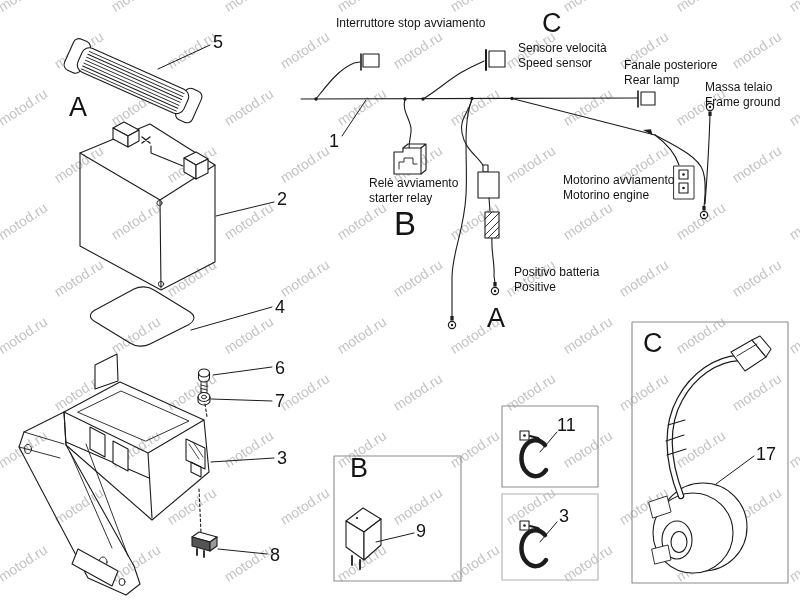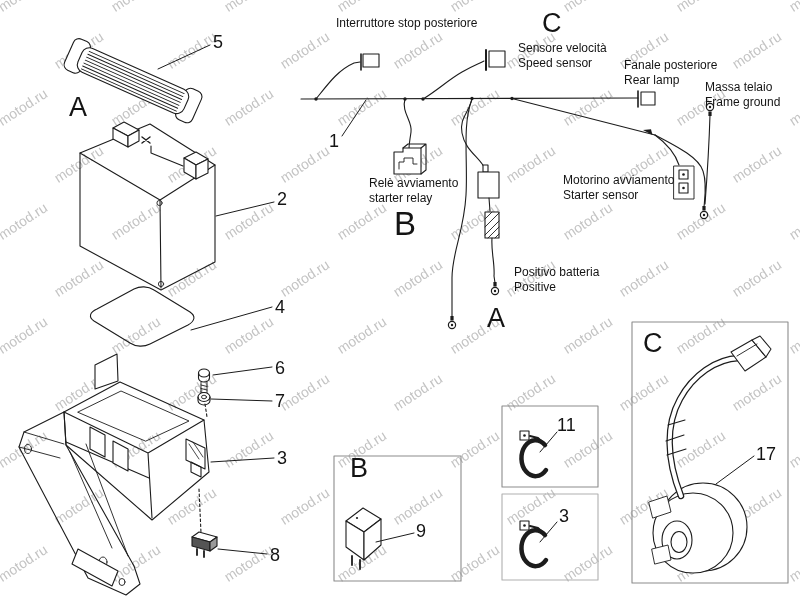--- a/index.html
+++ b/index.html
@@ -315,21 +315,21 @@
         <path d="M716,484 L754,456"></path>
         <path d="M540,452 L557,432"></path>
         <path d="M540,542 L557,522"></path>
       </g>
     </g>
   </svg>
 
   <div id="labels">
 
     <div class="co" style="left:336px;top:16px">
-      <span>Interruttore stop posteriore</span>
+      <span>Interruttore stop avviamento</span>
     </div>
 
     <div class="big" style="left:542px;top:8px">C</div>
 
     <div class="co" style="left:624px;top:58px">
       <span>Fanale posteriore</span>
       <span>Rear lamp</span>
     </div>
 
     <div class="co" style="left:518px;top:41px">
@@ -344,21 +344,21 @@
 
     <div class="co" style="left:369px;top:176px">
       <span>Relè avviamento</span>
       <span>starter relay</span>
     </div>
 
     <div class="big xl" style="left:394px;top:205px">B</div>
 
     <div class="co" style="left:563px;top:173px">
       <span>Motorino avviamento</span>
-      <span>Starter sensor</span>
+      <span>Motorino engine</span>
     </div>
 
 
     <div class="co" style="left:514px;top:265px">
       <span>Positivo batteria</span>
       <span>Positive</span>
     </div>
 
     <div class="big" style="left:487px;top:303px">A</div>
 

